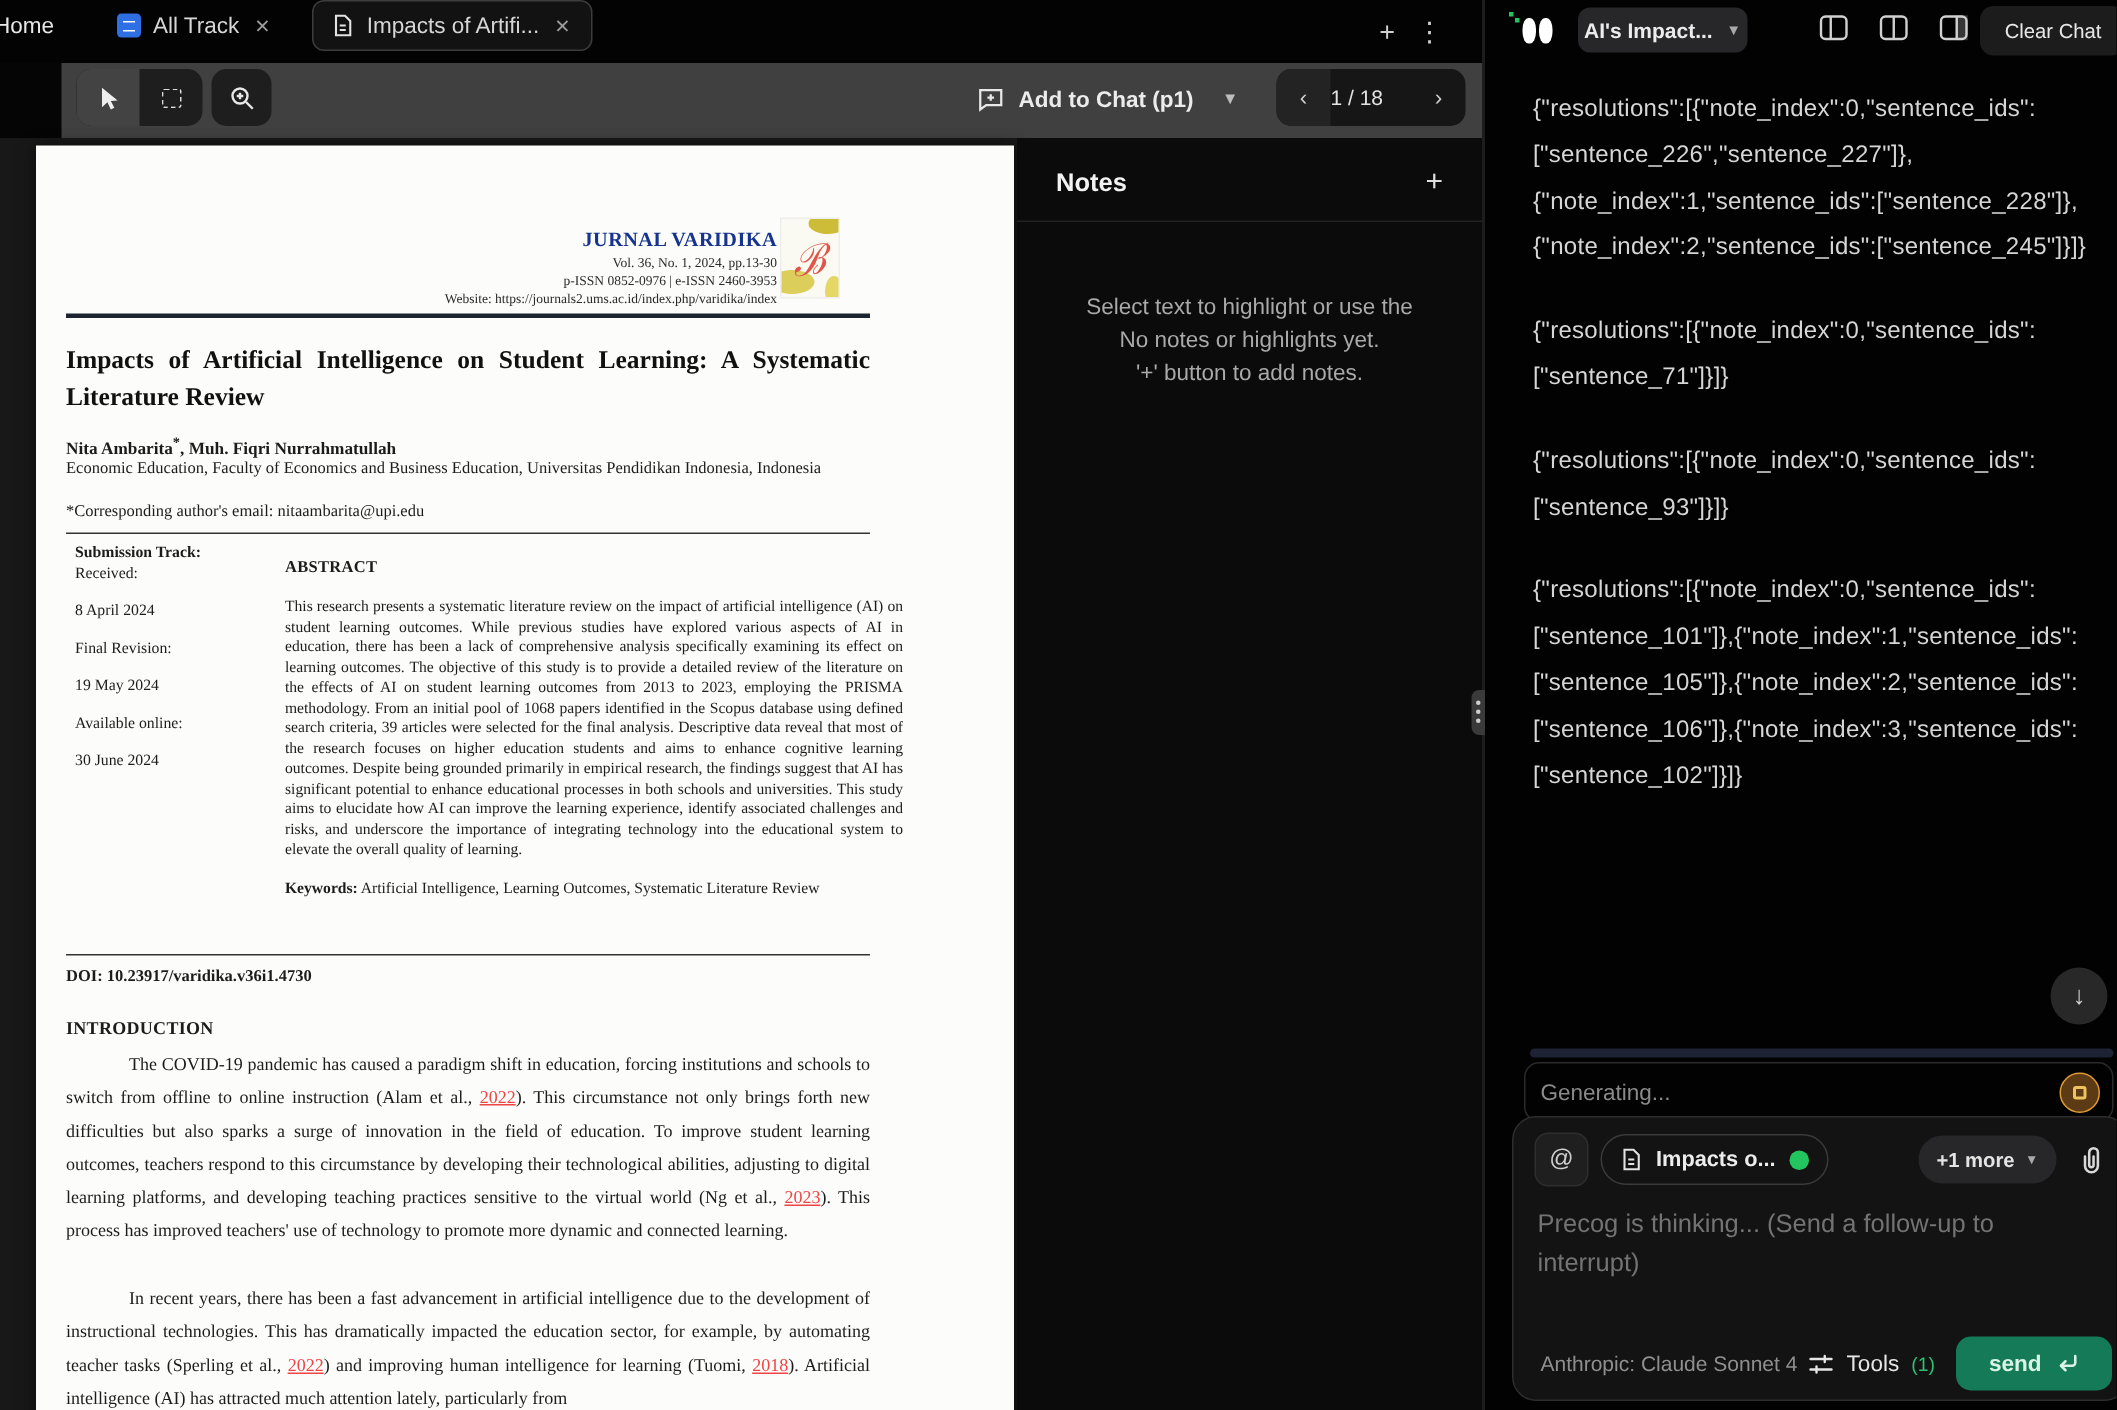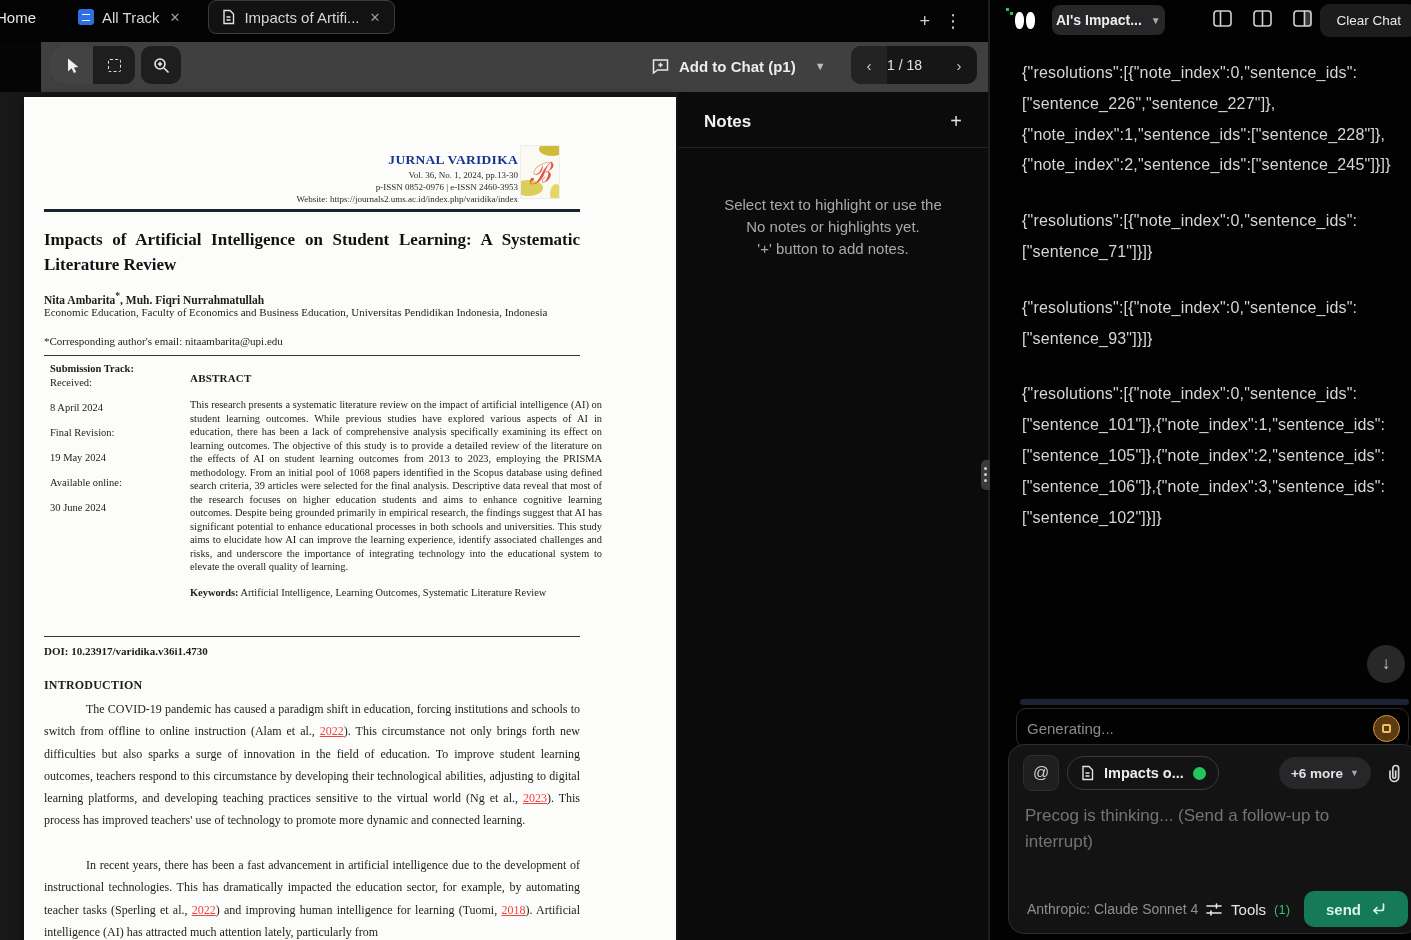--- a/index.html
+++ b/index.html
@@ -373,21 +373,21 @@
         <button class="at-btn">@</button>
         <button class="ctx-chip">
           <svg width="15" height="16" viewBox="0 0 15 16" fill="none" stroke="#e3e3e3" stroke-width="1.4">
             <path d="M3 1.5h6l3.5 3.5v9.5H3z"></path>
               <path d="M5.5 8h4M5.5 11h4"></path>
           </svg>
           <span>Impacts o...</span>
           <span class="green-dot"></span>
         </button>
         <button class="more-chip">
-          <span>+6 more</span>
+          <span>+1 more</span>
           <span class="chev">▼</span>
         </button>
         <button class="attach-btn">
           <svg width="21" height="22" viewBox="0 0 21 22" fill="none" stroke="currentColor" stroke-width="1.7" stroke-linecap="round">
             <path d="M7 9v6.2a4.3 4.3 0 0 0 8.6 0V6.4a2.9 2.9 0 0 0-5.8 0v8.3a1.45 1.45 0 0 0 2.9 0V9"></path>
           </svg>
         </button>
       </div>
       <div class="chat-input">Precog is thinking... (Send a follow-up to interrupt)</div>
       <div class="bottom-row">

